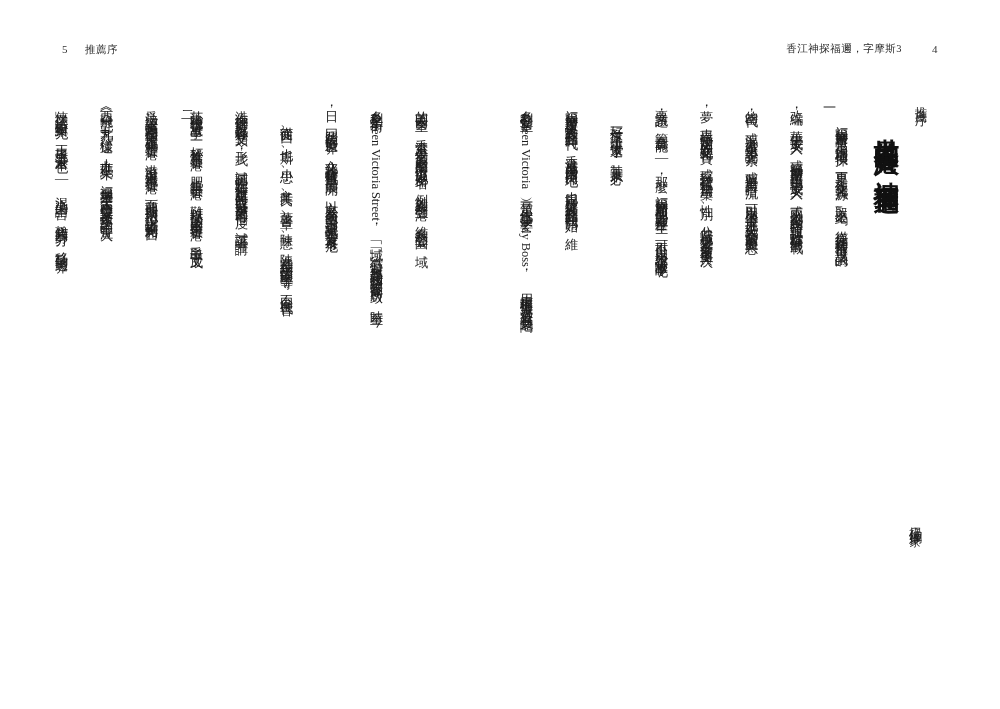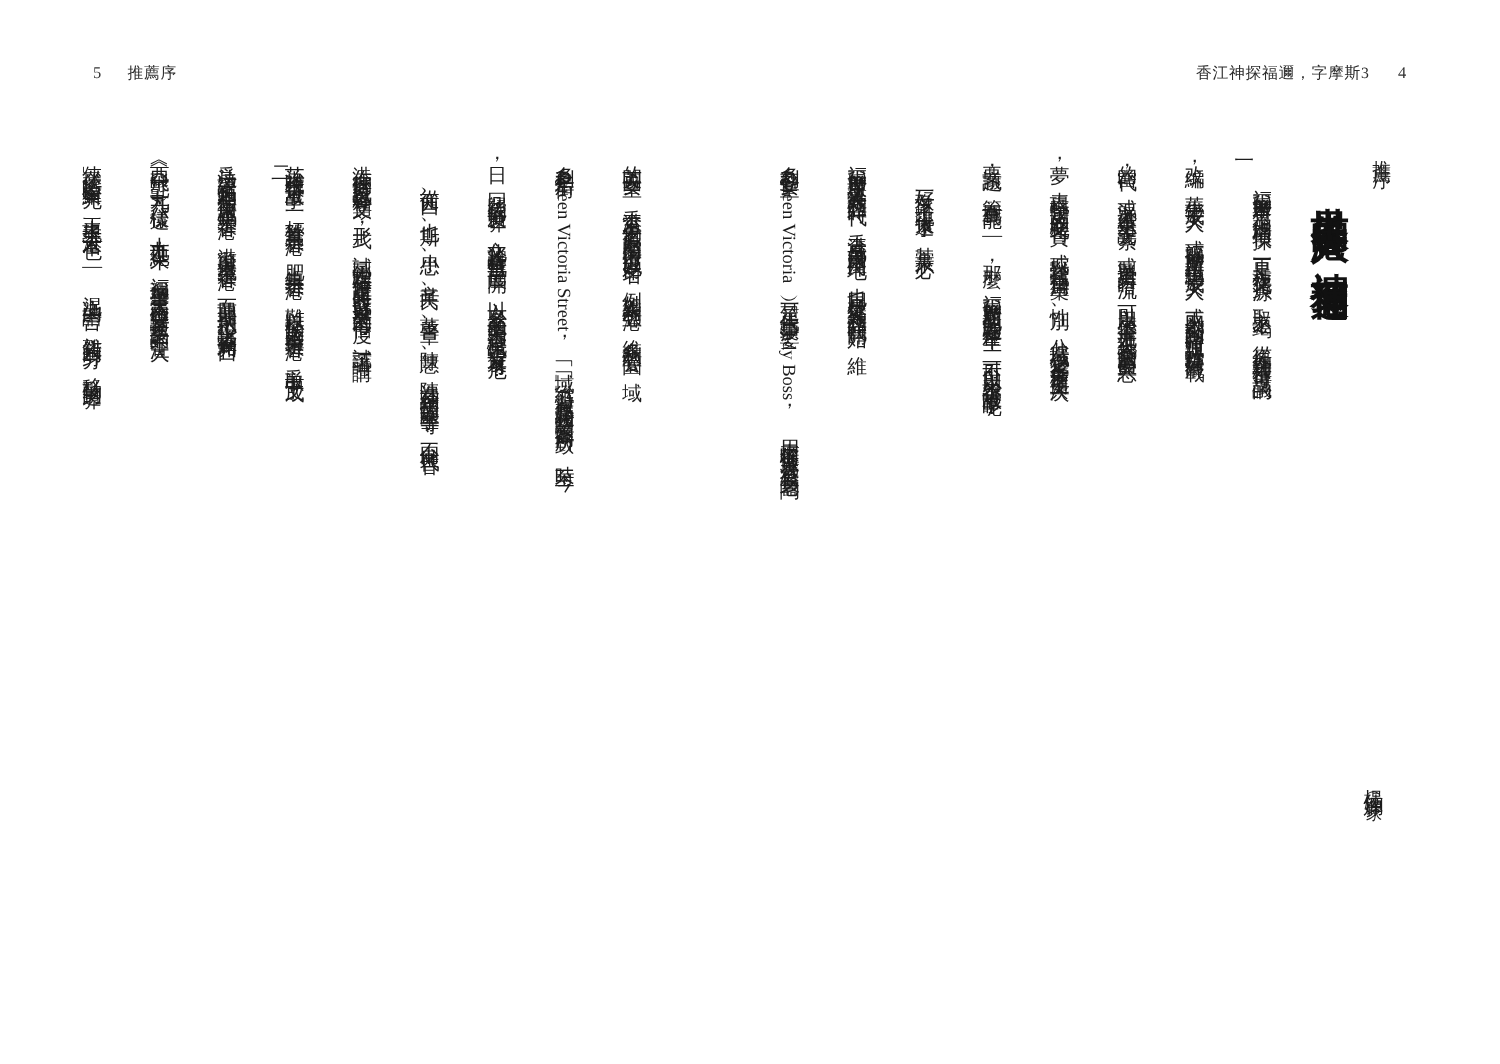--- a/index.html
+++ b/index.html
@@ -51,22 +51,22 @@
   }
   .runhead-left {
     left: 62px;
     display: flex;
     align-items: baseline;
     gap: 17px;
   }
   .runhead-right {
     right: 62px;
     display: flex;
-    align-items: flex-end;
-    gap: 19px;
+    align-items: center;
+    gap: 30px;
     margin-left: 26px;
   }
 
   
   .vcol {
     position: absolute;
     writing-mode: vertical-rl;
     -webkit-writing-mode: vertical-rl;
     text-orientation: upright;
     -webkit-text-orientation: upright;

